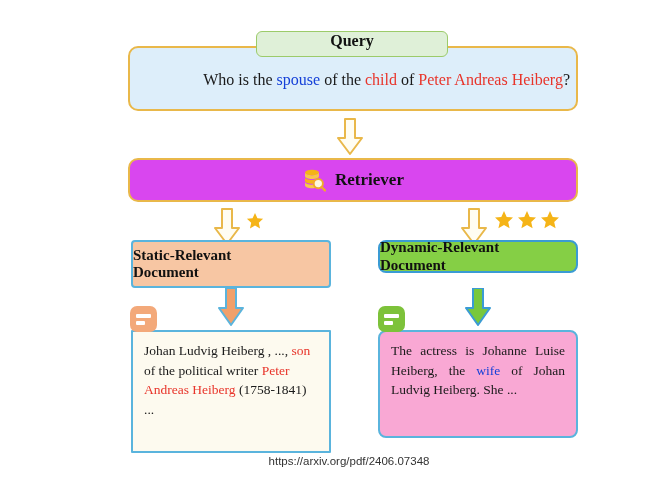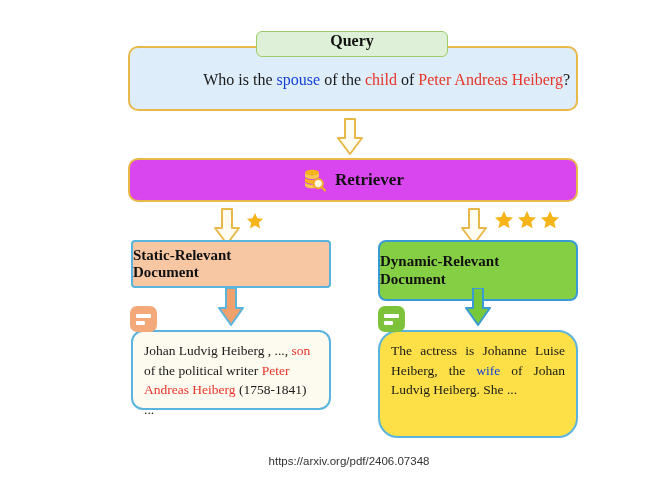--- a/index.html
+++ b/index.html
@@ -82,21 +82,21 @@
 
   
   #static-doc-header {
     left: 131px; top: 240px; width: 200px; height: 48px;
     background: #f7c6a3;
     border: 2px solid #5ab4dd;
     border-radius: 4px;
     flex-direction: column;
   }
   #dynamic-doc-header {
-    left: 378px; top: 240px; width: 200px; height: 61px;
+    left: 378px; top: 240px; width: 200px; height: 33px;
     background: #85cf45;
     border: 2px solid #3a9bd4;
     border-radius: 8px;
     flex-direction: column;
   }
   .doc-header-line {
     font-weight: bold;
     font-size: 15px;
     color: #111;
     line-height: 1.15;
@@ -122,31 +122,31 @@
   }
   .tag-lines { width: 100%; height: 100%; position: relative; }
   .tag-lines i {
     position: absolute; display:block; background: #ffffff; border-radius: 1px;
   }
   .tag-lines i.l1 { left: 6px; top: 8px;  width: 15px; height: 3.5px; }
   .tag-lines i.l2 { left: 6px; top: 15px; width: 9px;  height: 3.5px; }
 
   
   #static-snippet {
-    left: 131px; top: 330px; width: 200px; height: 80px;
+    left: 131px; top: 330px; width: 200px; height: 123px;
     background: #fdfaef;
     border: 2px solid #5ab4dd;
-    border-radius: 12px;
+    border-radius: 1px;
     z-index: 3;
   }
   #dynamic-snippet {
     left: 378px; top: 330px; width: 200px; height: 108px;
-    background: #fde047;
+    background: #f9a8d4;
     border: 2px solid #5ab4dd;
-    border-radius: 20px;
+    border-radius: 8px;
     z-index: 3;
   }
   .snippet-text {
     padding: 9px 11px 0 11px;
     font-size: 13.5px;
     line-height: 1.45;
     color: #1a1a1a;
   }
   #static-snippet .snippet-text { text-align: left; }
   #dynamic-snippet .snippet-text { text-align: justify; }

